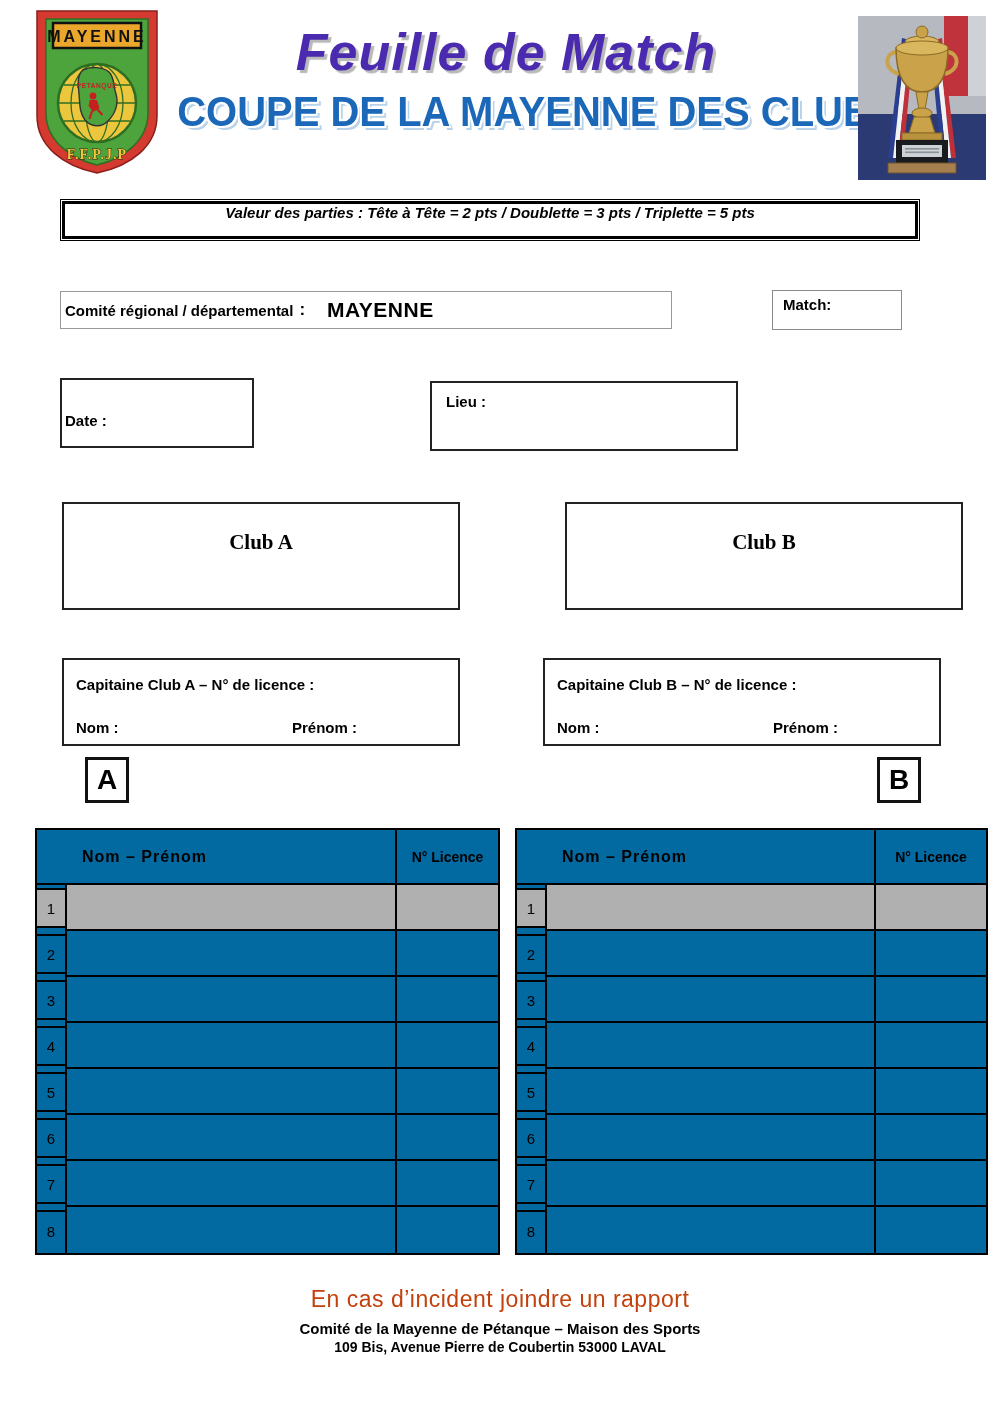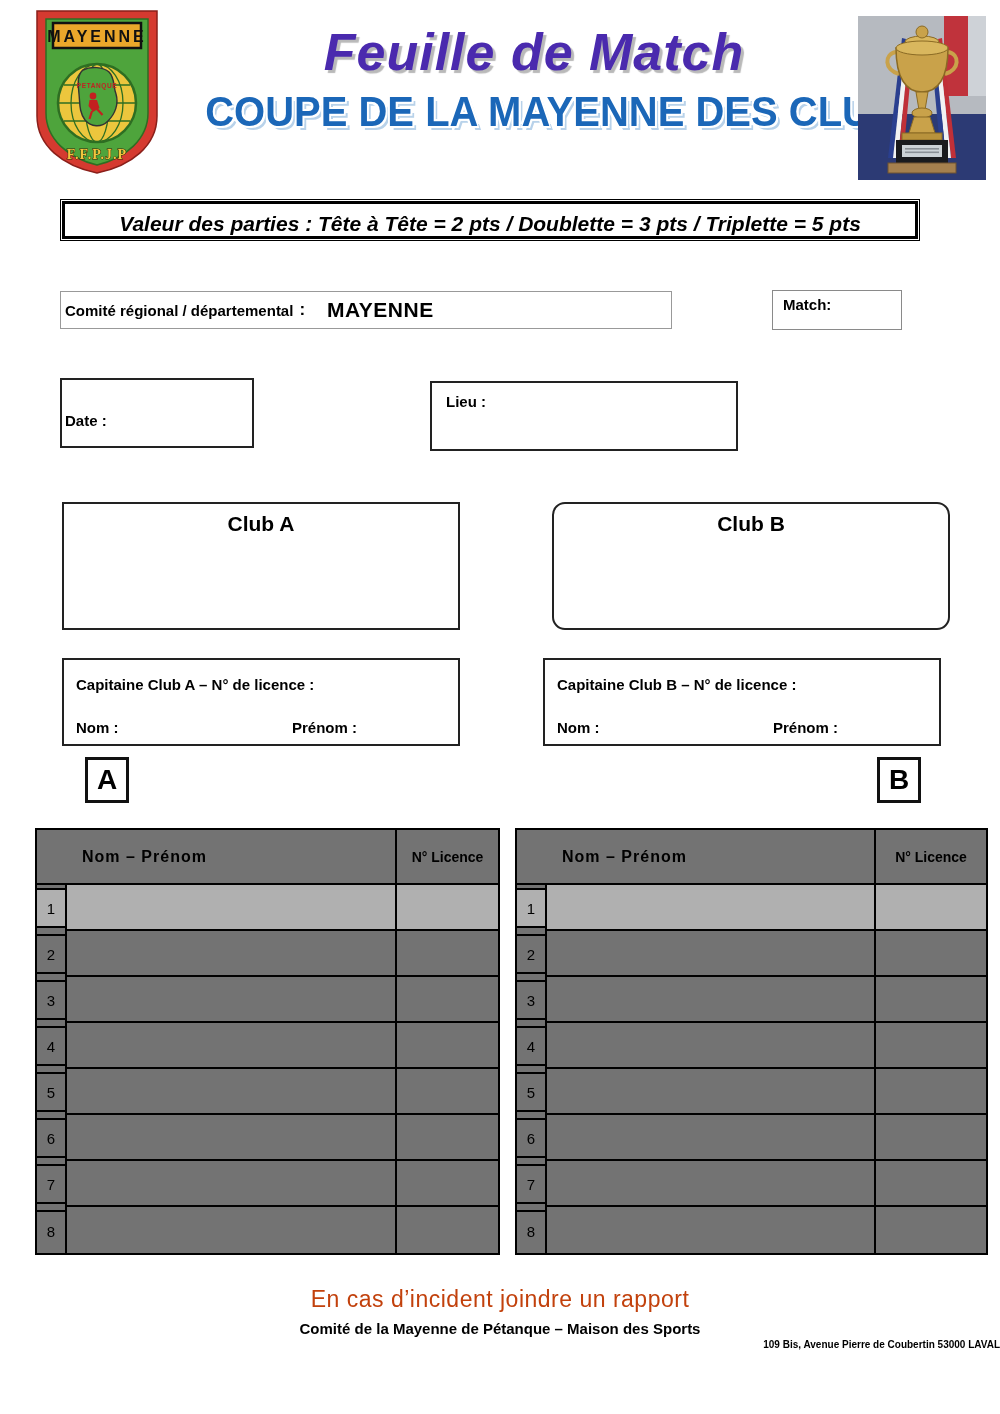--- a/index.html
+++ b/index.html
@@ -5,37 +5,37 @@
   * { margin:0; padding:0; box-sizing:border-box; }
   html,body { background:#888; }
   .page {
     position:relative; width:1000px; height:1414px; margin:0 auto;
     background:#ffffff; overflow:hidden;
     font-family:"Liberation Sans","DejaVu Sans",sans-serif; color:#000;
   }
   
   .logo { position:absolute; left:33px; top:8px; width:128px; height:168px; }
   .trophy { position:absolute; left:858px; top:16px; width:128px; height:164px; }
-  .title-block { position:absolute; left:150px; top:20px; width:712px; text-align:center;margin-left:28px; }
+  .title-block { position:absolute; left:150px; top:20px; width:712px; text-align:center; }
   .main-title {
     font-size:52px; font-weight:bold; font-style:italic; color:#4a2aae;
     text-shadow:3px 3px 1px #b9b9b9; line-height:1.25; letter-spacing:1px;
   }
   .sub-title {
     display:inline-block; margin-top:2px;
     font-size:43px; font-weight:bold; color:#1b67b8; white-space:nowrap;
     transform:scaleX(0.93); transform-origin:center;
     text-shadow:-2px -2px 0 #fff, 2px -2px 0 #fff, -2px 2px 0 #fff, 2px 2px 0 #fff, 4px 4px 0 #b8d2ea;
   }
   
   .value-banner {
     position:absolute; left:62px; top:201px; width:856px; height:38px;
     border:3px solid #000; box-shadow:0 0 0 1px #fff, 0 0 0 2px #000;
-    display:flex; align-items:flex-end; justify-content:center;
-    font-size:21px; font-weight:bold; font-style:italic; white-space:nowrap;
+    display:flex; align-items:flex-start; justify-content:center;
+    font-size:15px; font-weight:bold; font-style:italic; white-space:nowrap;
   }
   
   .committee-box {
     position:absolute; left:60px; top:291px; width:612px; height:38px;
     border:1px solid #999; display:flex; align-items:center; padding-left:4px;
   }
   .committee-label { font-size:15px; font-weight:bold; }
   .committee-colon { font-size:17px; font-weight:bold; margin-left:6px; }
   .committee-value { font-size:21px; font-weight:bold; margin-left:22px; letter-spacing:0.5px; }
   .zone-box {
@@ -45,63 +45,63 @@
   
   .date-box {
     position:absolute; left:60px; top:378px; width:194px; height:70px;
     border:2px solid #222; padding:32px 0 0 3px; font-size:15px; font-weight:bold;
   }
   .lieu-box {
     position:absolute; left:430px; top:381px; width:308px; height:70px;
     border:2px solid #222; padding:10px 0 0 14px; font-size:15px; font-weight:bold;
   }
   
-  .club-box { position:absolute; top:502px; width:398px; height:128px; border:2px solid #222; text-align:center; padding-top:8px; }
-  .club-a { left:62px; } .club-b { left:552px;border-radius:13px; }
+  .club-box { position:absolute; top:502px; width:398px; height:108px; border:2px solid #222; text-align:center; padding-top:26px;font-family:Liberation Serif, serif; }
+  .club-a { left:62px; } .club-b { left:565px; }
   .club-title { font-size:21px; font-weight:bold; }
   
   .captain-box { position:absolute; top:658px; width:398px; height:88px; border:2px solid #222; }
   .cap-a { left:62px; } .cap-b { left:543px; }
   .captain-title { position:absolute; left:12px; top:16px; font-size:15px; font-weight:bold; }
   .cap-nom { position:absolute; left:12px; bottom:8px; font-size:15px; font-weight:bold; }
   .cap-prenom { position:absolute; left:228px; bottom:8px; font-size:15px; font-weight:bold;text-align:right; }
   
   .badge {
     position:absolute; top:757px; width:44px; height:46px; border:3px solid #111;
     display:flex; align-items:center; justify-content:center;
     font-size:28px; font-weight:bold;
   }
   .badge-a { left:85px; } .badge-b { left:877px; }
   .composition-title {
     position:absolute; left:150px; right:150px; top:757px; text-align:center;
     font-size:33px; letter-spacing:1px;
   }
   
-  .team-table { position:absolute; top:828px; border:2px solid #000; background:#737373; }
+  .team-table { position:absolute; top:828px; border:2px solid #000; background:#0369a1; }
   .table-a { left:35px; width:465px; }
   .table-b { left:515px; width:473px; }
   .tt-header { display:flex; height:55px; border-bottom:2px solid #000; }
   .h-name { flex:1; display:flex; align-items:center; padding-left:45px; font-size:16px; font-weight:bold; letter-spacing:1px; }
   .h-lic { display:flex; align-items:center; justify-content:center; font-size:14px; font-weight:bold; border-left:2px solid #000; }
   .table-a .h-lic, .table-a .c-lic { width:103px; }
   .table-b .h-lic, .table-b .c-lic { width:112px; }
   .tt-row { display:flex; height:46px; }
   .c-num {
     width:28px; margin:3px 0; display:flex; align-items:center; justify-content:center;
     font-size:15px; border-top:2px solid #000; border-bottom:2px solid #000;
   }
   .tt-row:last-child .c-num { border-bottom:none; }
   .c-name { flex:1; border-left:2px solid #000; border-bottom:2px solid #000; }
   .c-lic { border-left:2px solid #000; border-bottom:2px solid #000; }
   .tt-row:last-child .c-name, .tt-row:last-child .c-lic { border-bottom:none; }
   .tt-row.highlight .c-num, .tt-row.highlight .c-name, .tt-row.highlight .c-lic { background:#b0b0b0; }
   
   .footer-incident { position:absolute; left:0; right:0; top:1286px; text-align:center; font-size:23px; color:#c2410c; letter-spacing:0.5px; }
   .footer-org { position:absolute; left:0; right:0; top:1320px; text-align:center; font-size:15px; font-weight:bold; }
-  .footer-addr { position:absolute; left:0; right:0; top:1339px; text-align:right; font-size:10px; font-weight:bold; }
+  .footer-addr { position:absolute; left:0; right:0; top:1339px; text-align:center; font-size:14px; font-weight:bold; }
 </style>
 </head>
 <body>
 
 <div class="page">
 
   <svg class="logo" viewBox="0 0 128 168" xmlns="http://www.w3.org/2000/svg">
     <path d="M4 3 H124 V108 C124 138 98 158 64 165 C30 158 4 138 4 108 Z" fill="#d53a30" stroke="#8a1f1a" stroke-width="1.5"></path>
     <path d="M13 11 H115 V105 C115 131 93 150 64 157 C35 150 13 131 13 105 Z" fill="#4ea43c" stroke="#2e6e22" stroke-width="1.5"></path>
     <rect x="20" y="15" width="88" height="25" fill="#eaa72b" stroke="#111" stroke-width="2.5"></rect>

